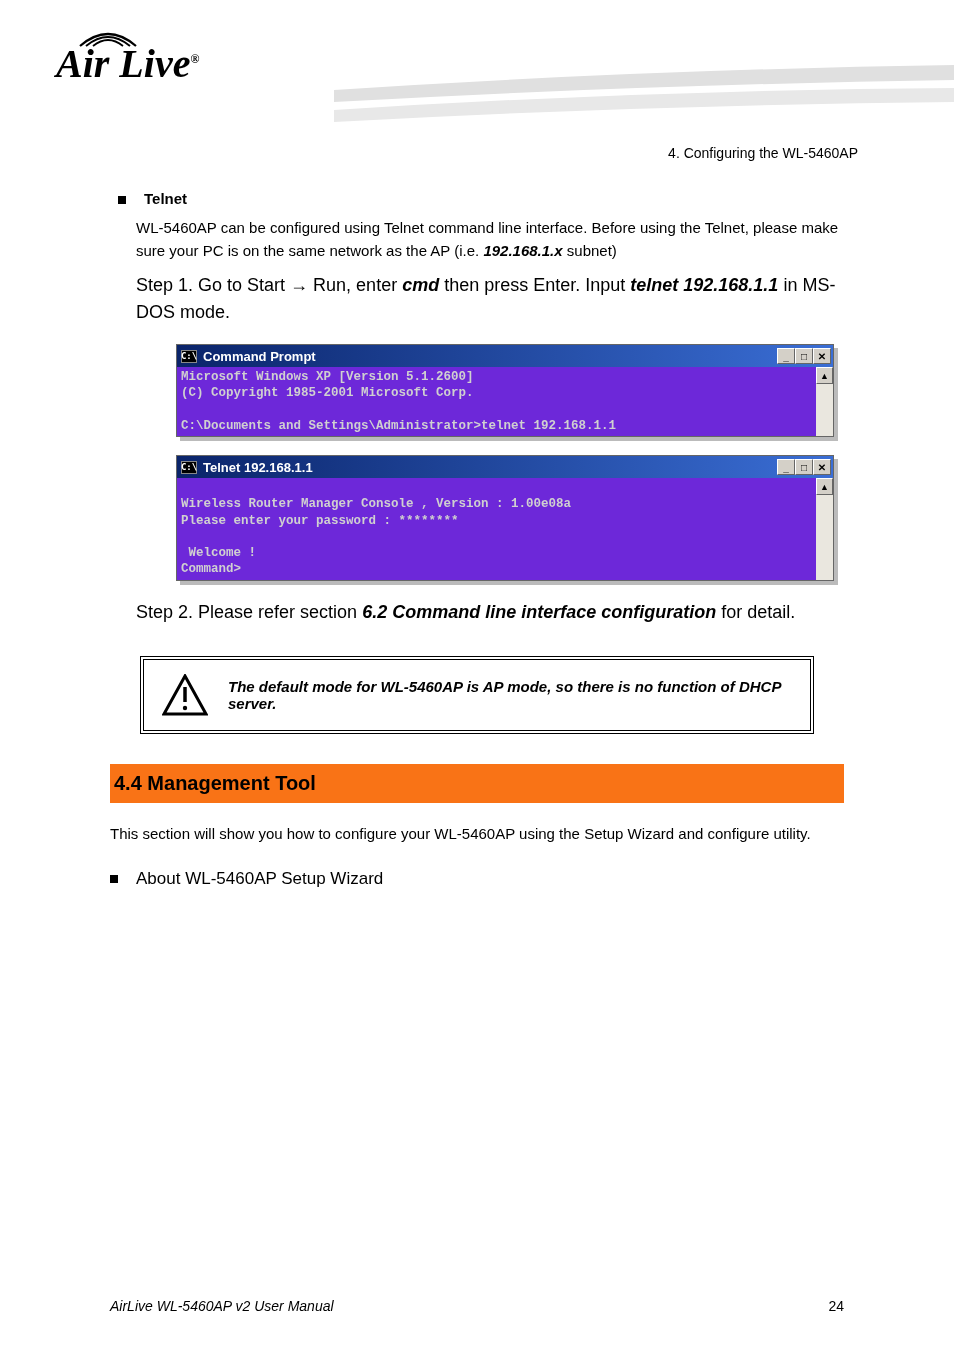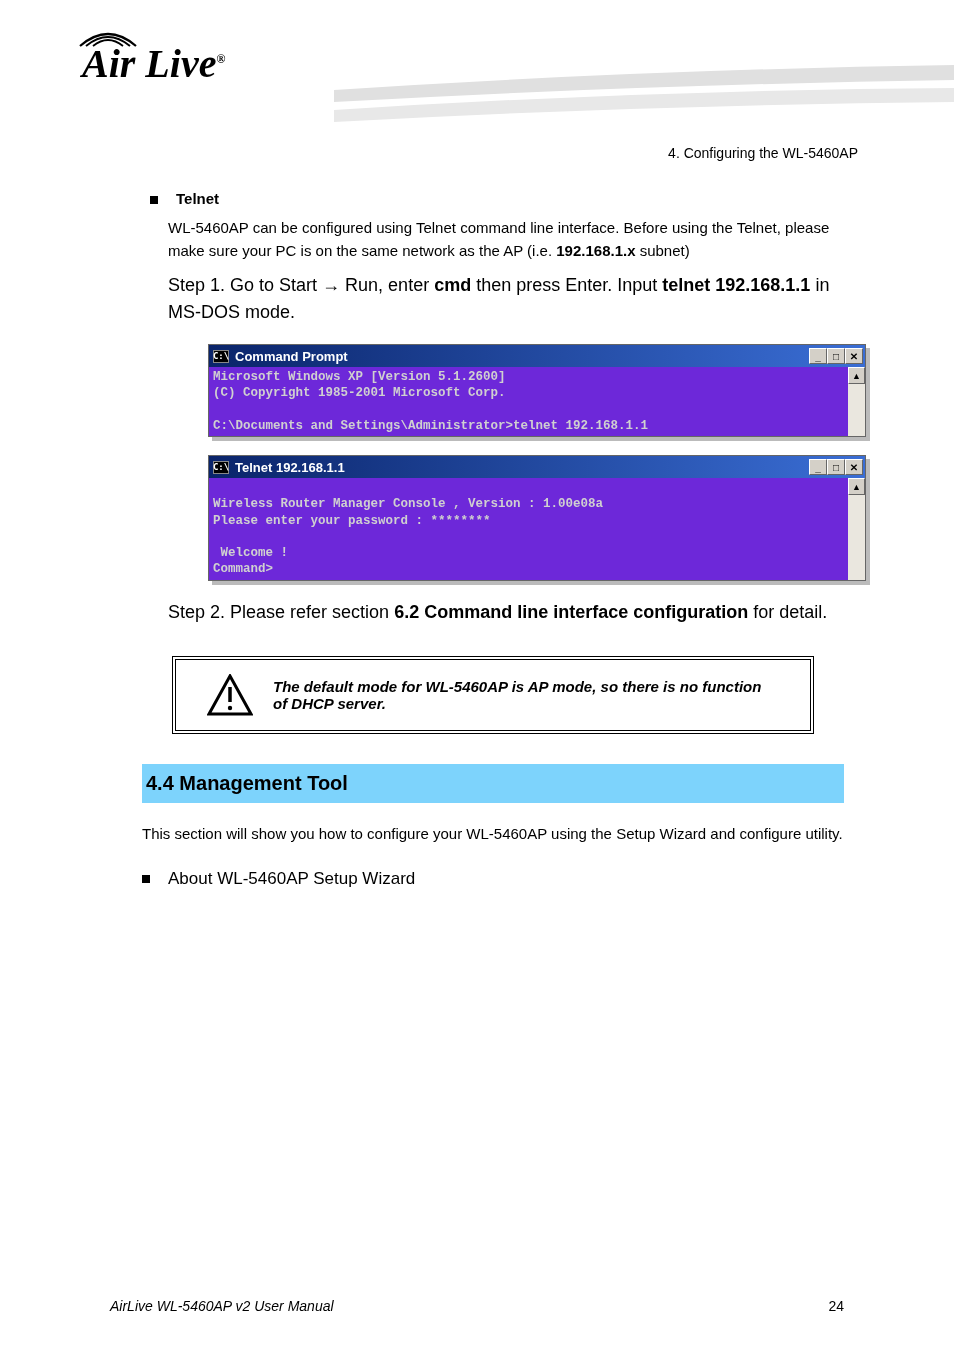--- a/index.html
+++ b/index.html
@@ -9,21 +9,21 @@
       background: white;
       font-family: Arial, sans-serif;
       position: relative;
     }
     .header {
       position: relative;
       height: 140px;
     }
     .logo {
       position: absolute;
-      left: 82px;
+      left: 56px;
       top: 40px;
       font-family: 'Georgia', serif;
       font-style: italic;
       font-weight: bold;
       font-size: 40px;
       color: #000;
     }
     .logo-arc {
       position: absolute;
       left: 78px;
@@ -38,21 +38,20 @@
     }
     .swoosh {
       position: absolute;
       right: 0;
       top: 60px;
       width: 620px;
       height: 80px;
     }
     .content {
       padding: 0 110px 0 110px;
-      margin-left: 32px;
     }
     .bullet-row {
       display: flex;
       align-items: flex-start;
       margin-bottom: 6px;
     }
     .bullet-square {
       width: 8px;
       height: 8px;
       background: #000;
@@ -68,21 +67,21 @@
       font-size: 15px;
       line-height: 1.5;
       margin: 10px 0 10px 26px;
     }
     .step-text {
       font-size: 18px;
       line-height: 1.5;
       margin: 8px 0 8px 26px;
     }
     .bold { font-weight: bold; }
-    .italic { }
+    .italic { font-style: italic; }
     .cmd-window {
       margin: 18px 0 18px 66px;
       width: 658px;
       box-shadow: 4px 4px 0 #bbb;
       border: 1px solid #666;
     }
     .cmd-titlebar {
       background: linear-gradient(to right, #0a246a, #3a6ed5);
       color: #fff;
       height: 22px;
@@ -154,37 +153,37 @@
       border-bottom-color: #666;
       display: flex;
       align-items: center;
       justify-content: center;
       font-size: 9px;
     }
     .scroll-track { flex: 1; background: #eae7df; }
     .warning-box {
       margin: 30px 30px 30px 30px;
       border: 4px double #000;
-      padding: 14px 31px;
+      padding: 14px 18px;
       display: flex;
       align-items: center;
     }
     .warn-icon {
       width: 46px;
       height: 42px;
       margin-right: 20px;
       flex-shrink: 0;
     }
     .warn-text {
       font-size: 15px;
       font-style: italic;
       font-weight: bold;
     }
     .section-band {
-      background: #7dd3fc;
+      background: #f97316;
       margin: 30px 0 20px 0;
       padding: 8px 0 8px 4px;
       font-size: 20px;
       font-weight: bold;
     }
     .footer {
       position: absolute;
       bottom: 36px;
       width: 100%;
       display: flex;

